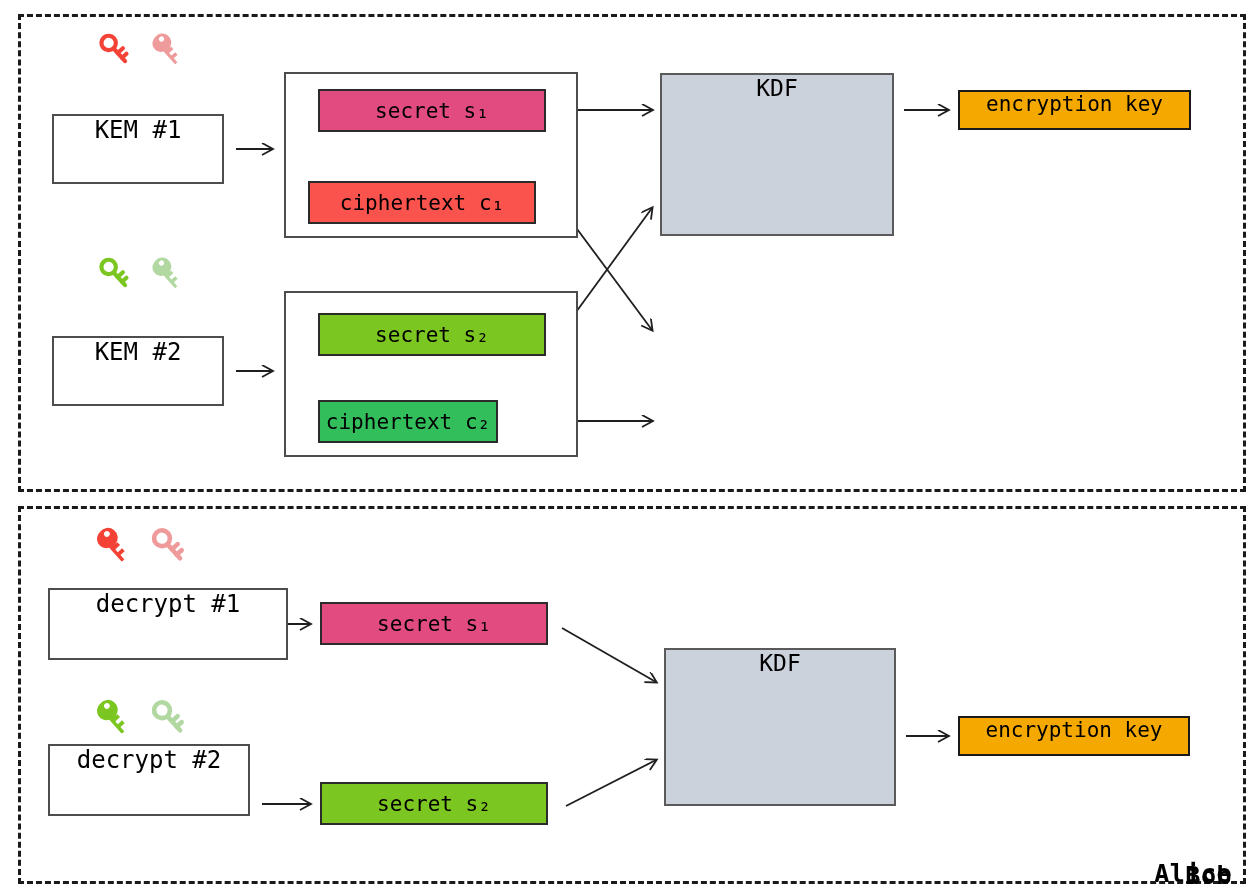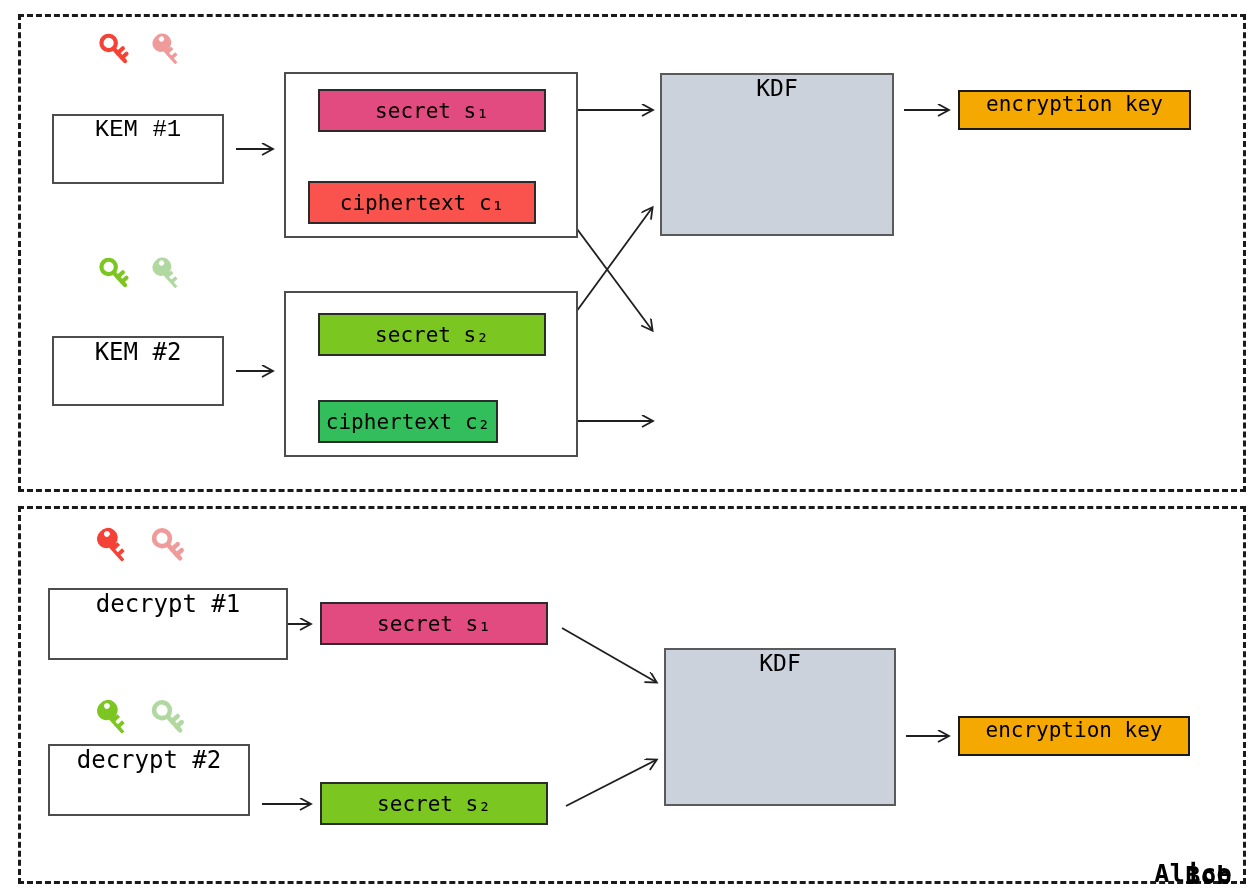--- a/index.html
+++ b/index.html
@@ -69,21 +69,21 @@
     white-space: nowrap;
   }
 
   
   .c-secret1 { background: #e14b80; align-items: center; }
   .c-cipher1 { background: #fa524d; }
   .c-secret2 { background: #7cc621; }
   .c-cipher2 { background: #33be5c; }
 
   
-  #kem1        { left: 52px;  top: 114px; width: 172px; height: 70px; font-family: Liberation Mono, monospace; }
+  #kem1        { left: 52px;  top: 114px; width: 172px; height: 70px; }
   #kem2        { left: 52px;  top: 336px; width: 172px; height: 70px; }
   #group1      { left: 284px; top: 72px;  width: 294px; height: 166px; }
   #group2      { left: 284px; top: 291px; width: 294px; height: 166px; }
   #chip-s1     { left: 318px; top: 89px;  width: 228px; height: 43px; }
   #chip-c1     { left: 308px; top: 181px; width: 228px; height: 43px; }
   #chip-s2     { left: 318px; top: 313px; width: 228px; height: 43px; }
   #chip-c2     { left: 318px; top: 400px; width: 180px; height: 43px; }
   #kdf-alice   { left: 660px; top: 73px;  width: 234px; height: 163px; }
   #sendbob     { left: 660px; top: 293px; width: 234px; height: 163px; }
   #enckey-alice{ left: 958px; top: 90px;  width: 233px; height: 40px; }

